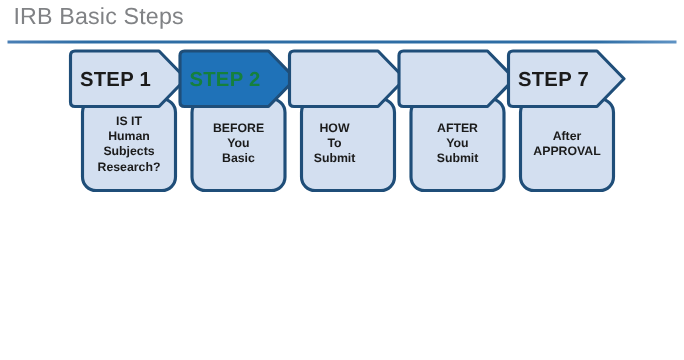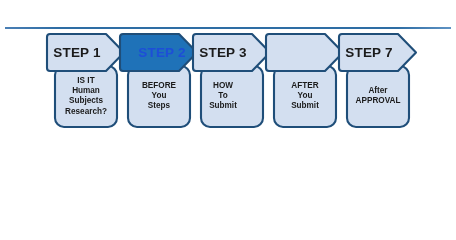--- a/index.html
+++ b/index.html
@@ -61,39 +61,39 @@
   .step-head-label {
     position: absolute;
     font-size: 13.5px;
     font-weight: 700;
     color: #1b1b1b;
     letter-spacing: 0.2px;
     white-space: nowrap;
     text-align: center;
   }
   .step-head-label.active {
-    color: #1d4ed8;
-    margin-left: 12px;
+    color: #15803d;
   }
 
   .step-body-label {
     position: absolute;
     font-size: 8.2px;
     font-weight: 700;
     color: #1b1b1b;
     line-height: 10.2px;
     text-align: center;
     white-space: pre-line;
   }
 </style>
 </head>
 <body>
 
 <div id="page">
 
+  <div class="title">IRB Basic Steps</div>
 
   <div class="divider"></div>
 
   <div class="flow">
 
     <svg class="flow-svg" width="456" height="107" viewBox="0 0 456 107" xmlns="http://www.w3.org/2000/svg">
 
       <g>
 
         <rect x="55" y="36" width="62" height="61" rx="9" ry="9" fill="#d3dff0" stroke="#1f4e79" stroke-width="2.1"></rect>
@@ -118,30 +118,29 @@
 
       <g>
         <rect x="347" y="36" width="62" height="61" rx="9" ry="9" fill="#d3dff0" stroke="#1f4e79" stroke-width="2.1"></rect>
         <path d="M 342,4 L 398,4 L 416,22.5 L 398,41 L 342,41 Q 339,41 339,38 L 339,7 Q 339,4 342,4 Z" fill="#d3dff0" stroke="#1f4e79" stroke-width="2.1" stroke-linejoin="round"></path>
       </g>
 
     </svg>
 
     <div class="step-head-label" style="left:47px; top:15px; width:60px;">STEP 1</div>
     <div class="step-head-label active" style="left:120px; top:15px; width:60px;">STEP 2</div>
-    <div class="step-head-label" style="left:193px; top:15px; width:60px;">STEP 3</div>
     <div class="step-head-label" style="left:339px; top:15px; width:60px;">STEP 7</div>
 
     <div class="step-body-label" style="left:55px; top:46px; width:62px;">IS IT
 Human
 Subjects
 Research?</div>
     <div class="step-body-label" style="left:128px; top:51px; width:62px;">BEFORE
 You
-Steps</div>
+Basic</div>
     <div class="step-body-label" style="left:201px; top:51px; width:44px;">HOW
 To
 Submit</div>
     <div class="step-body-label" style="left:274px; top:51px; width:62px;">AFTER
 You
 Submit</div>
     <div class="step-body-label" style="left:347px; top:56px; width:62px;">After
 APPROVAL</div>
 
   </div>

